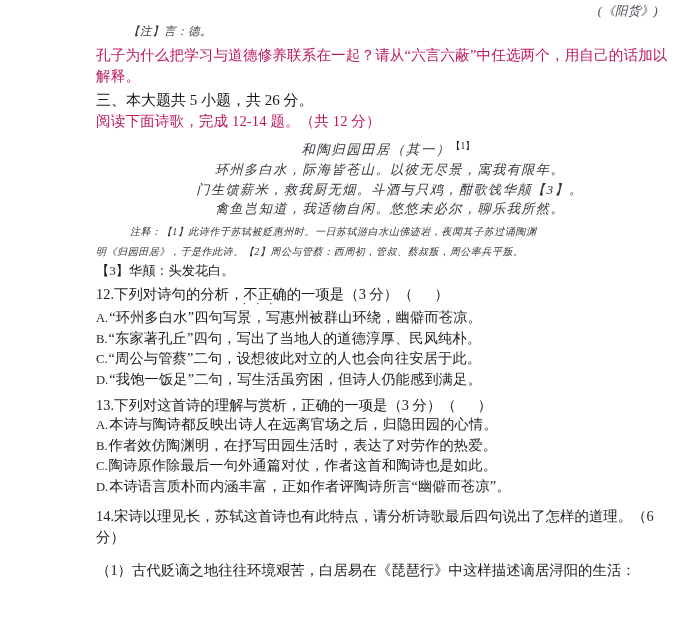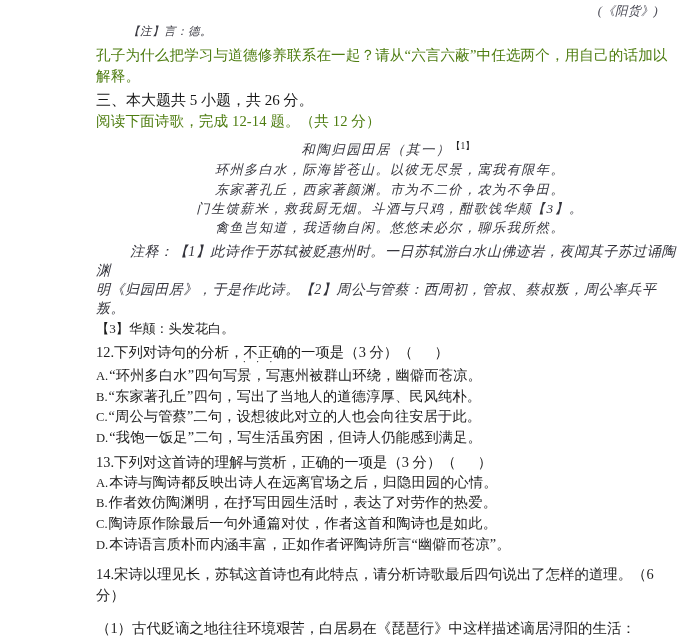--- a/index.html
+++ b/index.html
@@ -28,21 +28,21 @@
     letter-spacing:0.3px;
   }
   .body{
     position:absolute;
     left:96px; top:22px;
     width:588px;
   }
   .ln{
     font-size:14.6px;
     line-height:20.6px;
-    color:#4d7c0f;
+    color:#be185d;
     white-space:pre-wrap;
     letter-spacing:0.1px;
   }
   
   .note-small{
     font-size:11.5px;
     font-style:italic;
     color:#3a3a42;
     line-height:19px;
     text-indent:32px;
@@ -86,21 +86,21 @@
   }
   .sup{
     font-style:normal;
     font-size:9.5px;
     vertical-align:super;
     letter-spacing:0;
     color:#242424;
   }
   .notes{
     font-style:italic;
-    font-size:14px;
+    font-size:10px;
     line-height:19.2px;
     color:#35353d;
     letter-spacing:0.55px;
   }
   .notes .ind{ display:inline-block;width:34px; }
   .opt{
     font-size:14.2px;
     line-height:19.6px;
     color:#1c1c1c;
     letter-spacing:0.2px;
@@ -143,21 +143,20 @@
     <div class="gap4"></div>
 
     <div class="sec-title">三、本大题共 5 小题，共 26 分。</div>
     <div class="ln">阅读下面诗歌，完成 12-14 题。（共 12 分）</div>
 
     <div class="gap4"></div>
 
     <div class="poem">
       <div class="poem-title"><span>和陶归园田居（其一）</span><span class="sup">【1】</span></div>
       <div class="poem-line">环州多白水，际海皆苍山。以彼无尽景，寓我有限年。</div>
-      <div class="poem-line">东家著孔丘，西家著颜渊。市为不二价，农为不争田。</div>
       <div class="poem-line">门生馈薪米，救我厨无烟。斗酒与只鸡，酣歌饯华颠【3】。</div>
       <div class="poem-line">禽鱼岂知道，我适物自闲。悠悠未必尔，聊乐我所然。</div>
     </div>
 
     <div class="gap4"></div>
 
     <div class="notes">
       <div><span class="ind"></span><span>注释：</span><span>【1】此诗作于苏轼被贬惠州时。一日苏轼游白水山佛迹岩，夜闻其子苏过诵陶渊</span></div>
       <div>明《归园田居》，于是作此诗。【2】周公与管蔡：西周初，管叔、蔡叔叛，周公率兵平叛。</div>
     </div>

